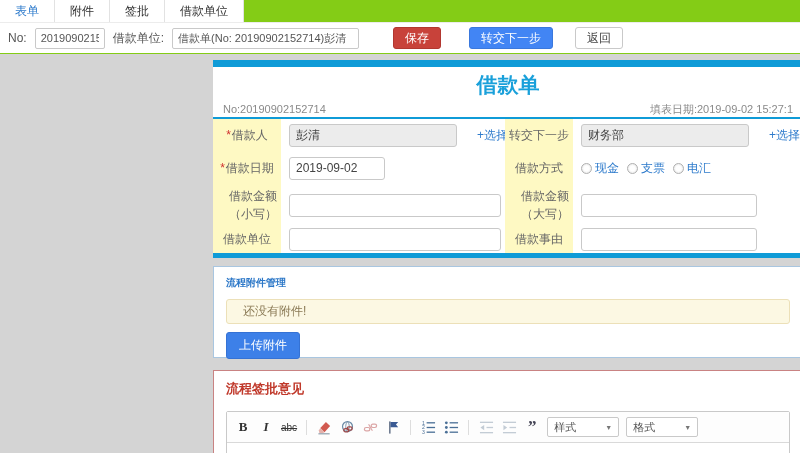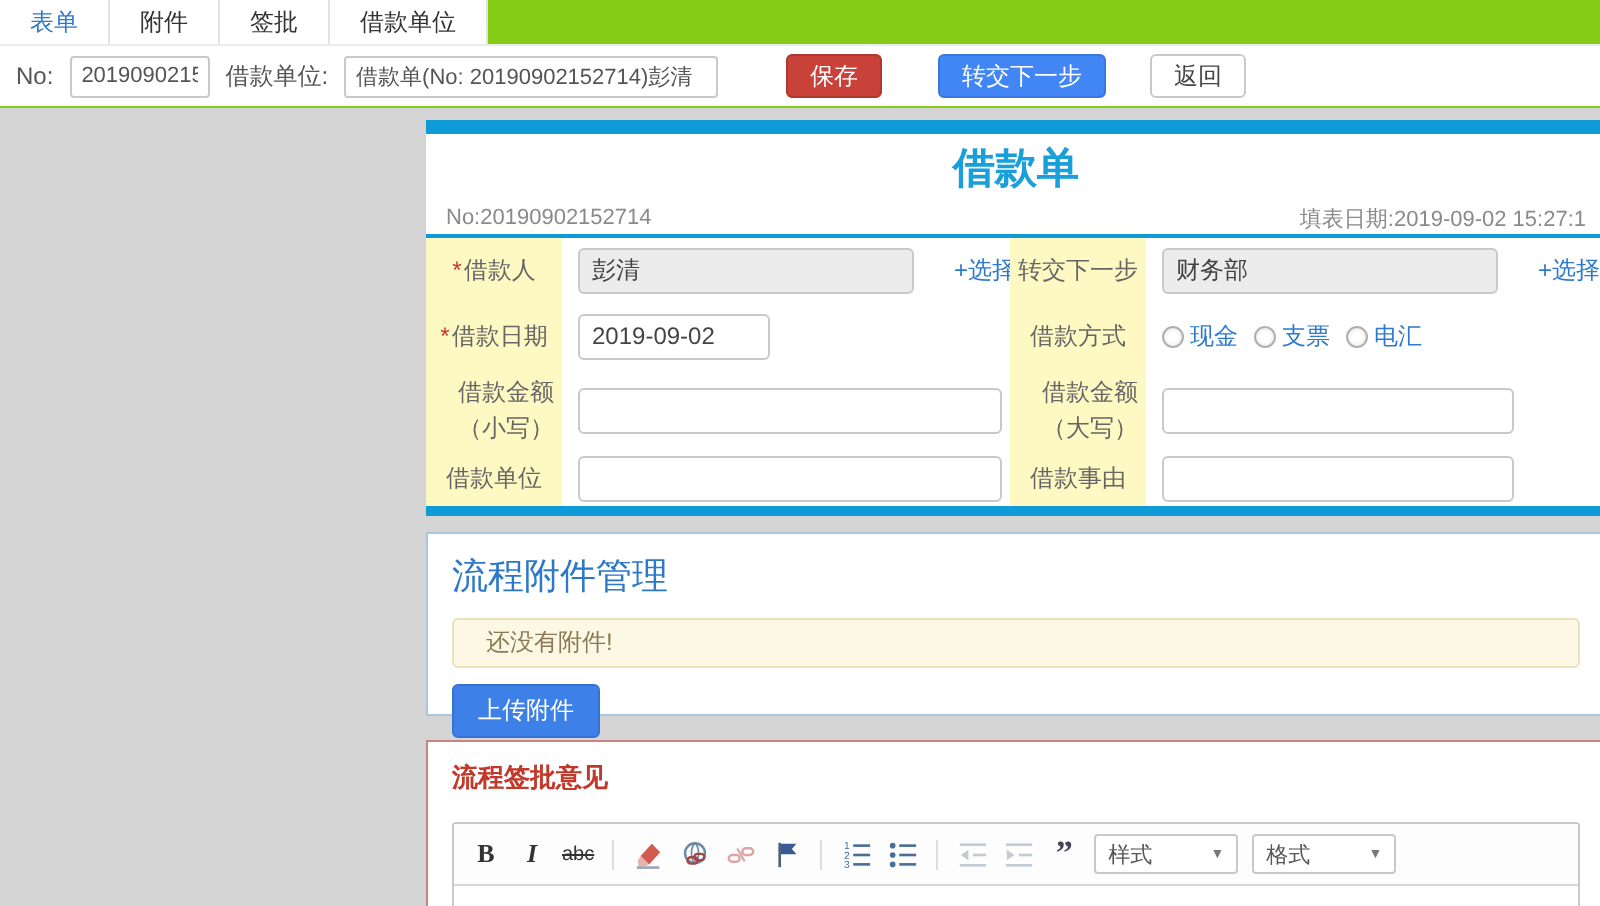--- a/index.html
+++ b/index.html
@@ -52,21 +52,21 @@
   .ro { background:#ececec; }
   .w168{width:168px;} .w176{width:176px;} .w112{width:96px;} .w212{width:212px;}
   .flink { font-size:12px; color:#2e7bcc; text-decoration:none; white-space:nowrap; cursor:pointer; }
   .radio-group { display:flex; align-items:center; gap:8px; }
   .radio-opt { display:flex; align-items:center; gap:3px; color:#2e7bcc; font-size:12px; cursor:pointer; }
   .radio-dot { width:11px; height:11px; border-radius:50%; border:1px solid #b0b0b0;
                background:radial-gradient(#fff 40%, #ddd); display:inline-block; }
   .cyanbar-bot { height:5px; background:#0f9bd7; }
   
   .attach-card { top:266px; height:92px; border:1px solid #a9c6e0; padding:9px 12px; }
-  .sec-title-blue { font-size:18px; font-weight:normal; color:#2d78c8; }
+  .sec-title-blue { font-size:10px; font-weight:bold; color:#2d78c8; }
   .alert-warn { margin-top:9px; height:25px; line-height:23px; background:#fcf8e3;
                 border:1px solid #ece0b8; border-radius:3px; padding-left:16px;
                 font-size:12px; color:#8a7a55; }
   .btn-upload { margin-top:8px; display:inline-block; background:#3d80e8; border:1px solid #3572d4;
                 color:#fff; font-size:12px; padding:4px 12px; border-radius:3px; cursor:pointer; }
   
   .approve-card { top:370px; height:230px; border:1px solid #c98383; padding:9px 12px; }
   .sec-title-red { font-size:13px; font-weight:bold; color:#c0392b; }
   .editor { margin-top:13px; border:1px solid #c9c9c9; border-radius:2px; background:#fff; }
   .ed-toolbar { display:flex; align-items:center; gap:7px; padding:5px 8px; background:#fdfdfd;

